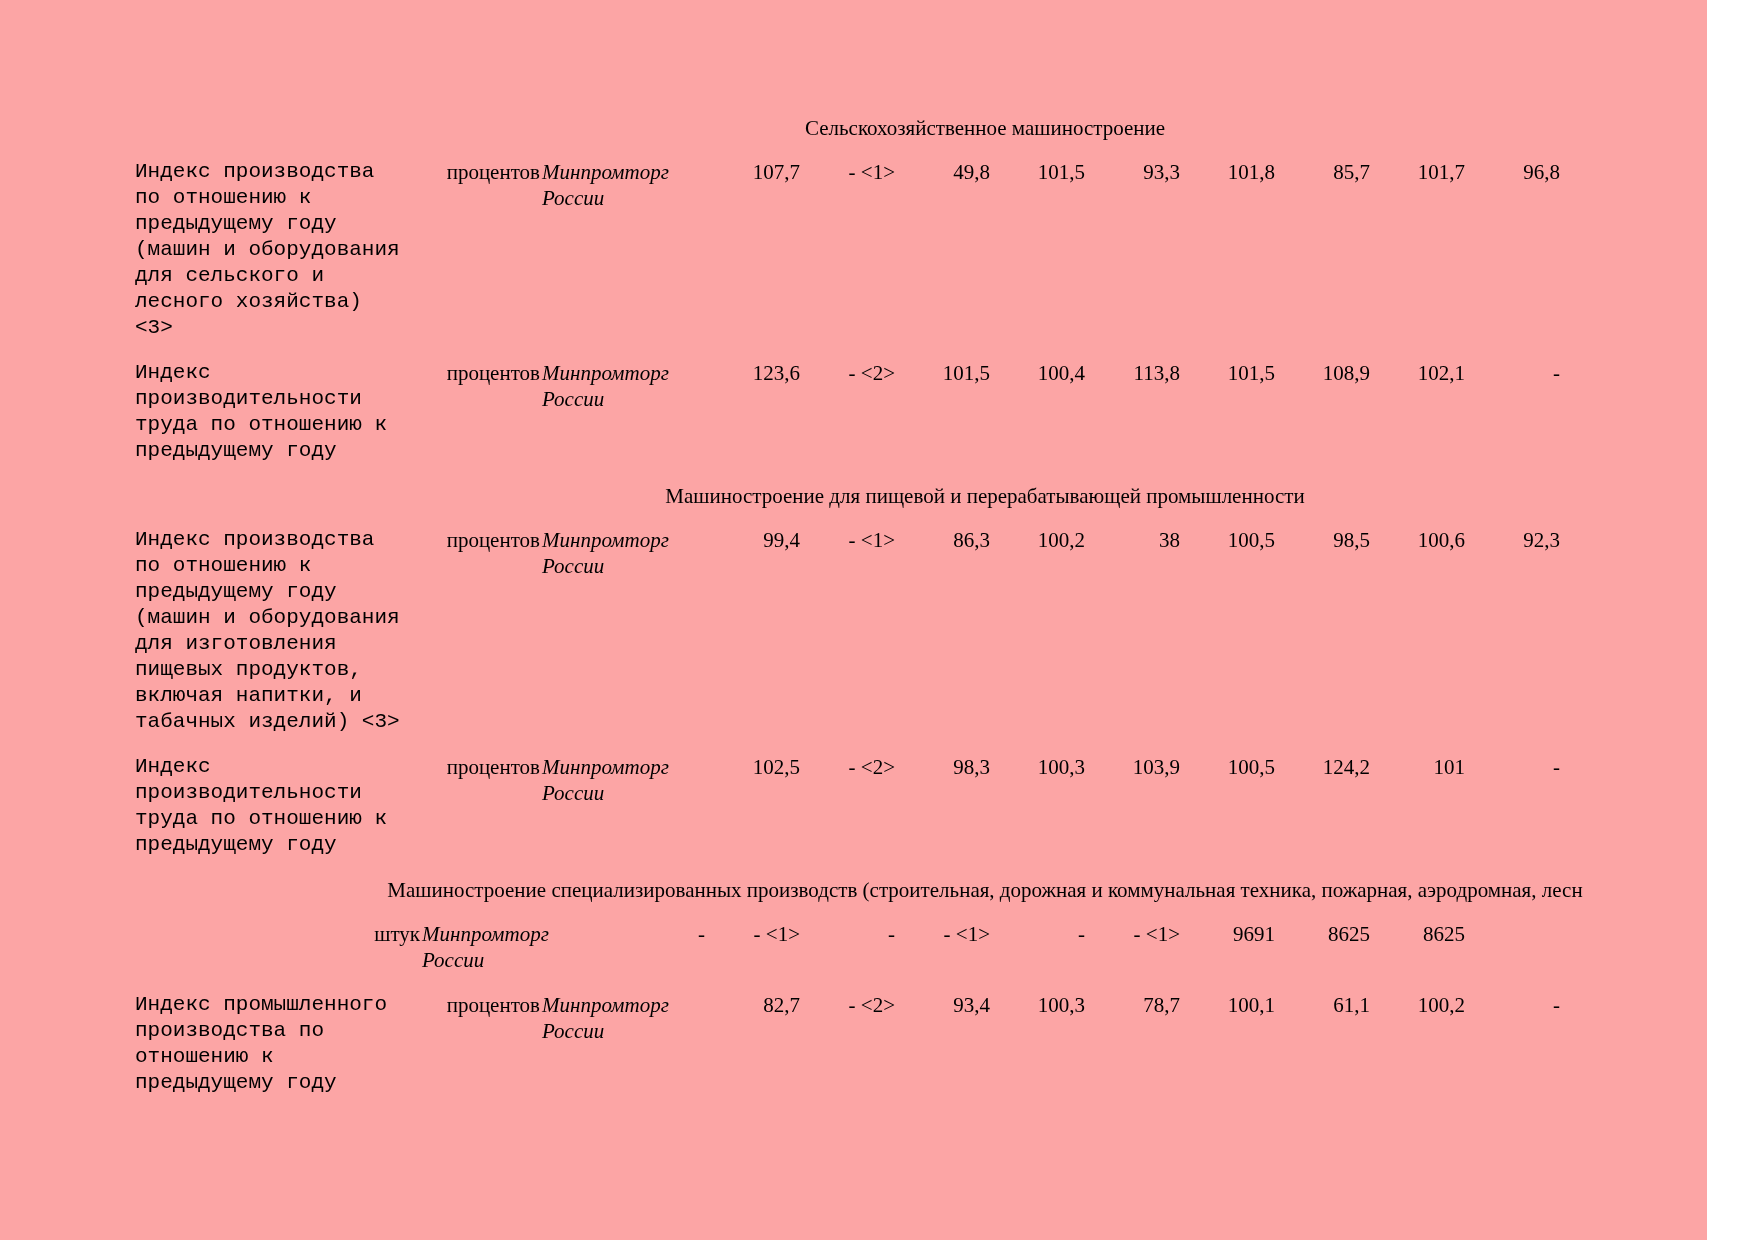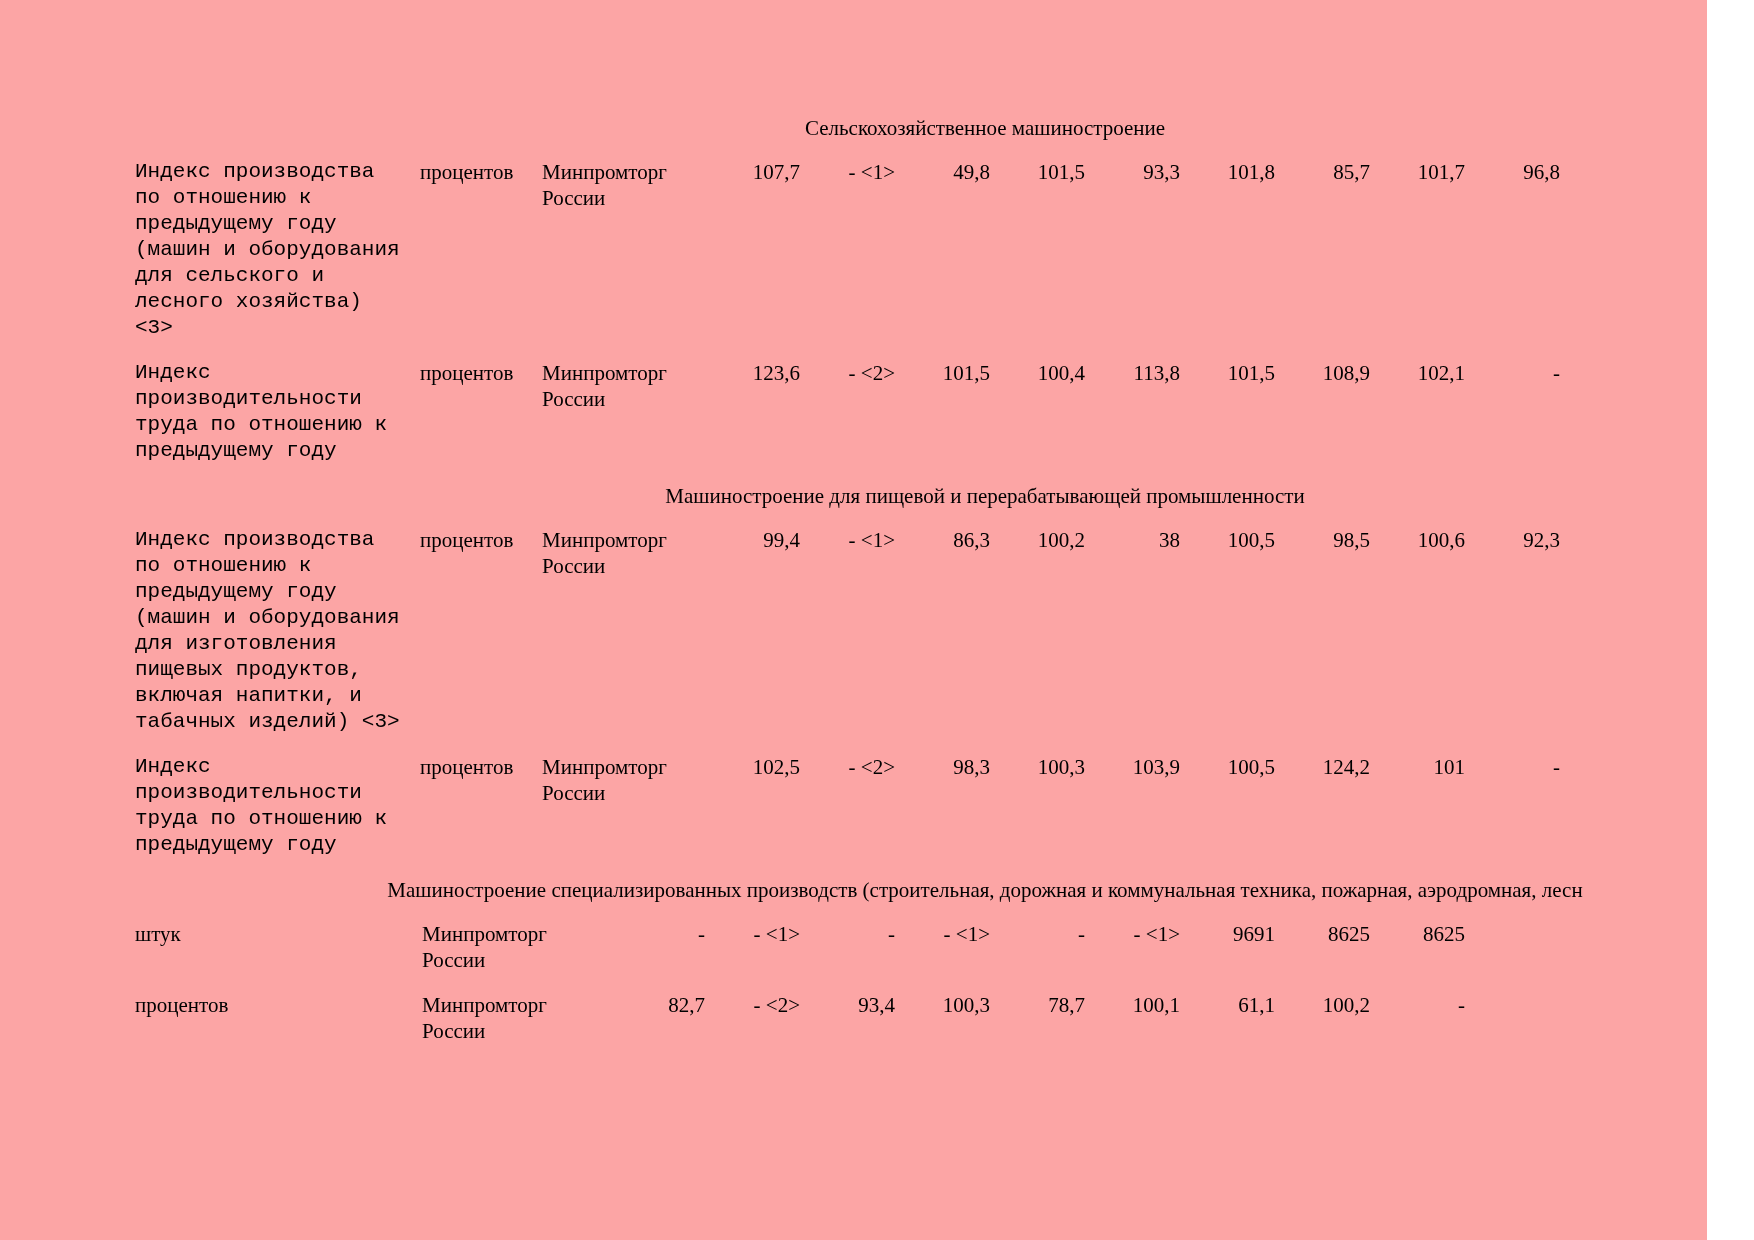--- a/index.html
+++ b/index.html
@@ -38,22 +38,22 @@
     margin-top: 115px;
   }
   .trow {
     display: grid;
     grid-template-columns: 285px 120px 165px repeat(9, 95px);
     align-items: start;
     margin-bottom: 19px;
   }
   .cell { line-height: 26px; }
   .cell.indicator { padding-right: 12px; font-family: Liberation Mono, monospace; }
-  .cell.unit { text-align: left; }
-  .cell.agency { padding-left: 2px; padding-right: 20px; }
+  .cell.unit { text-align: right; }
+  .cell.agency { padding-left: 2px; padding-right: 20px; font-style: italic; }
   .cell.val { text-align: right; }
 </style>
 </head>
 <body>
 
 <main class="page">
   <div class="content">
 
     <div class="section-title first">Сельскохозяйственное машиностроение</div>
 
@@ -129,20 +129,21 @@
       <div class="cell val">-</div>
       <div class="cell val">- &lt;1&gt;</div>
       <div class="cell val">-</div>
       <div class="cell val">- &lt;1&gt;</div>
       <div class="cell val">9691</div>
       <div class="cell val">8625</div>
       <div class="cell val">8625</div>
     </div>
 
     <div class="trow">
+      <div class="cell indicator">Индекс промышленного производства по отношению к предыдущему году</div>
       <div class="cell unit">процентов</div>
       <div class="cell agency">Минпромторг России</div>
       <div class="cell val">82,7</div>
       <div class="cell val">- &lt;2&gt;</div>
       <div class="cell val">93,4</div>
       <div class="cell val">100,3</div>
       <div class="cell val">78,7</div>
       <div class="cell val">100,1</div>
       <div class="cell val">61,1</div>
       <div class="cell val">100,2</div>

